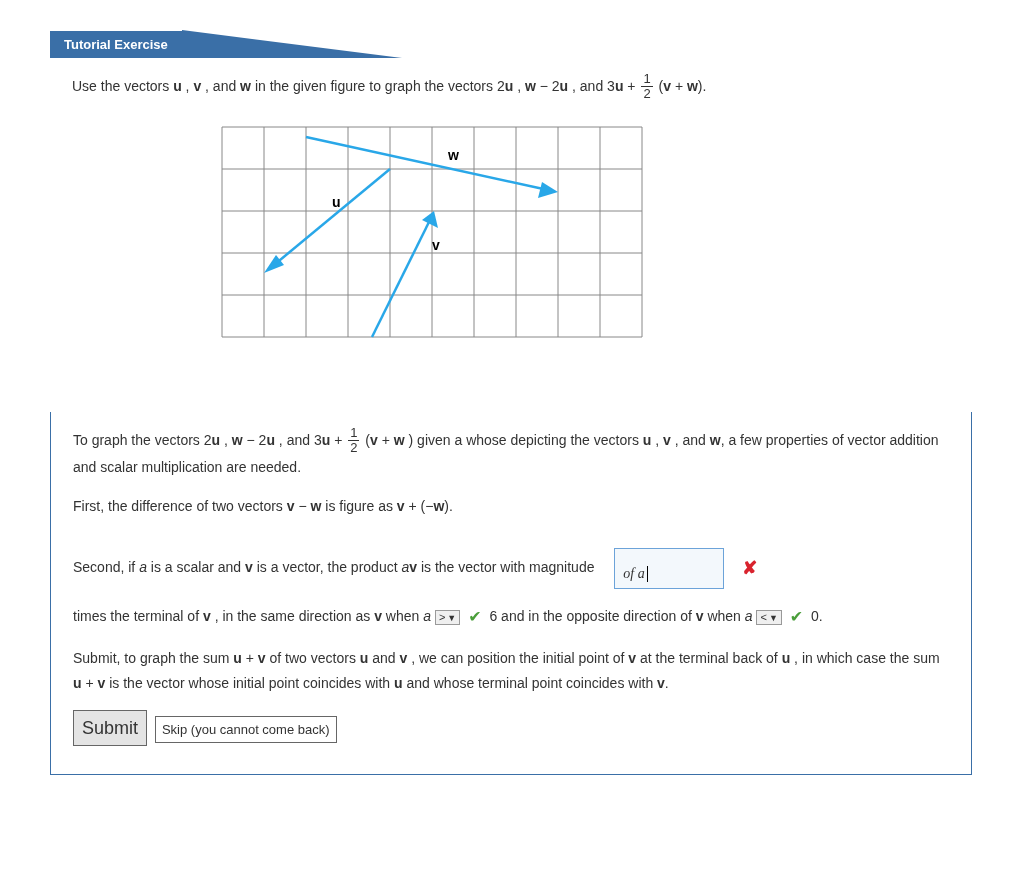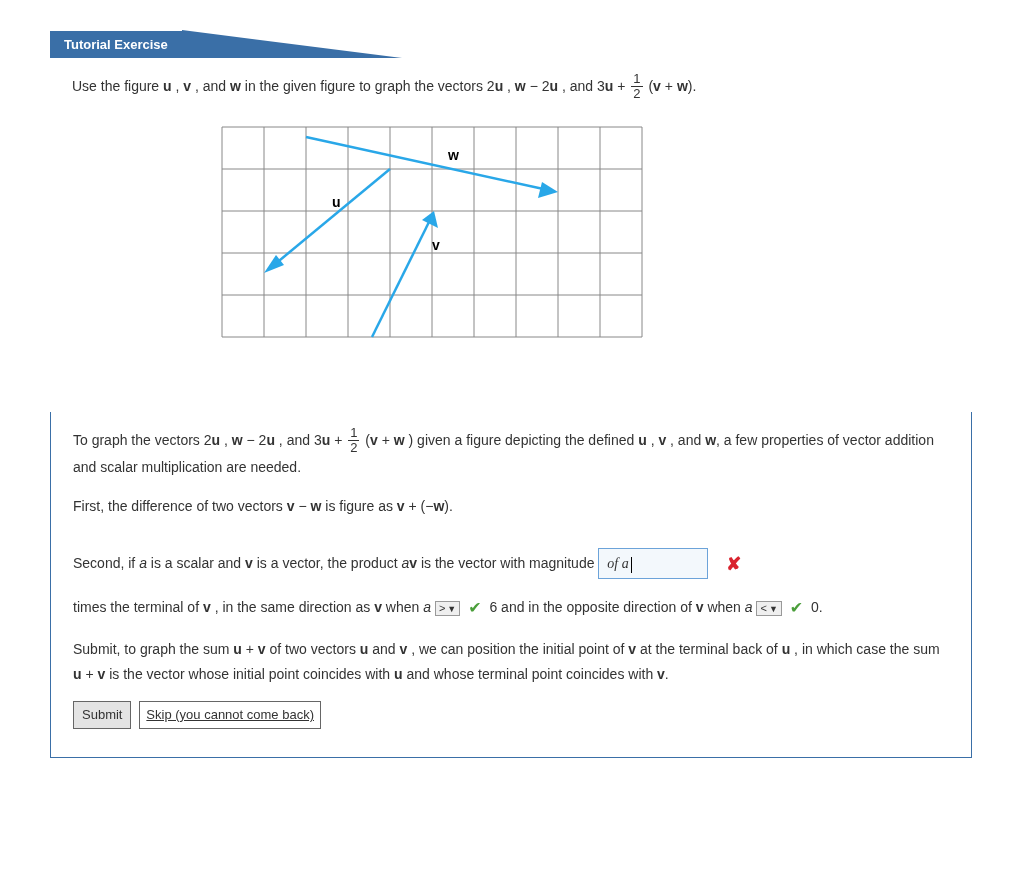--- a/index.html
+++ b/index.html
@@ -55,23 +55,24 @@
   .grid-line { stroke: #888; stroke-width:1; }
   .vec-line { stroke: #29a7e8; stroke-width: 2.5; fill:none; }
   .vec-arrow { fill: #29a7e8; }
   .vec-label { font-family: Verdana, sans-serif; font-size: 14px; font-weight: bold; fill:#000; }
   .answer-box {
     display: inline-block;
     border: 1px solid #6ca3d9;
     background: #f3f8fc;
     font-style: italic;
     font-family: Georgia, serif;
-    padding: 2px 40px 2px 8px;
+    padding: 12px 40px 2px 8px;
     vertical-align: middle;
     min-width: 60px;
+    margin-left: 16px;
   }
   .answer-cursor {
     display:inline-block;
     width:1px;
     height:16px;
     background:#000;
     vertical-align: middle;
     margin-left:2px;
   }
   .x-mark {
@@ -98,29 +99,28 @@
   }
   .mini-select .caret {
     font-size:9px;
     margin-left:2px;
   }
   .submit-btn {
     display:inline-block;
     border:1px solid #666;
     background:#e4e4e4;
     padding:1px 8px;
-    font-size:13px;
+    font-size:18px;
     cursor:pointer;
   }
   .skip-link {
     display:inline-block;
     border:1px solid #666;
     padding:1px 6px;
     font-size:13px;
-    text-decoration: underline;
     color:#333;
     cursor:pointer;
     margin-left:4px;
   }
   .prompt-line { margin-bottom: 4px; }
   .gap { height: 14px; }
   .section-gap { height: 32px; }
 </style>
 </head>
 <body>
@@ -129,21 +129,21 @@
 
   <div class="tab-header">
     <div class="tab-label">Tutorial Exercise</div>
     <div style="position:relative; flex:1; height:28px;">
       <div style="position:absolute;left:0;bottom:0;width:0;height:0;border-bottom:28px solid #3a6fa7;border-right:220px solid transparent;"></div>
     </div>
   </div>
 
   <div class="section-body">
     <div class="prompt-line">
-      <span>Use the figure  </span>
+      <span>Use the vectors  </span>
       <span class="bold">u</span>
       <span>,   </span>
       <span class="bold">v</span>
       <span>,  and  </span>
       <span class="bold">w</span>
       <span>  in the given figure to graph the vectors  2</span><span class="bold">u</span>
       <span>,   </span>
       <span class="bold">w</span>
       <span> − 2</span><span class="bold">u</span>
       <span>,  and  3</span><span class="bold">u</span>
@@ -206,21 +206,21 @@
       <span>,   </span><span class="bold">w</span>
       <span> − 2</span><span class="bold">u</span>
       <span>,  and  3</span><span class="bold">u</span>
       <span> + </span>
       <span class="frac">
         <span class="num">1</span>
         <span class="den">2</span>
       </span>
       <span>(</span><span class="bold">v</span>
       <span> + </span><span class="bold">w</span>
-      <span>)  given a figure depicting the defined  </span><span class="bold">u</span>
+      <span>)  given a whose depicting the vectors  </span><span class="bold">u</span>
       <span>,   </span><span class="bold">v</span>
       <span>,  and </span>
       <span class="bold">w</span><span>,  a few properties of vector addition and scalar multiplication are needed.</span>
     </div>
 
     <div class="gap"></div>
 
     <div>
       <span>First, the difference of two vectors  </span><span class="bold">v</span>
       <span> − </span><span class="bold">w</span>

